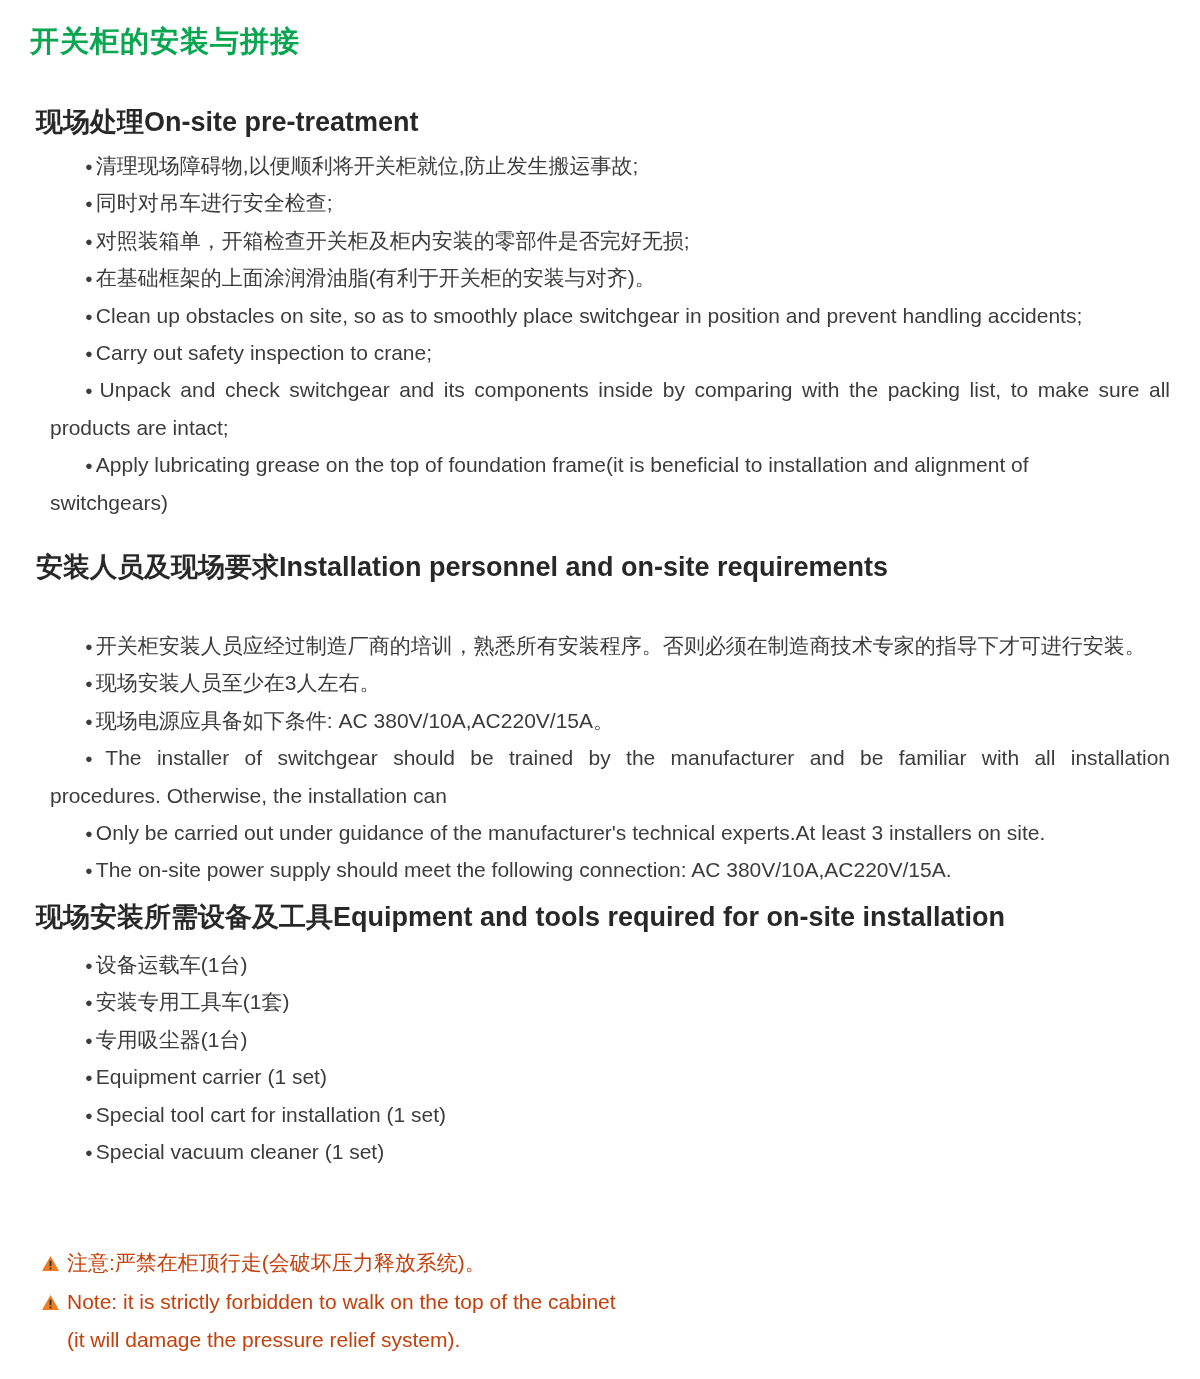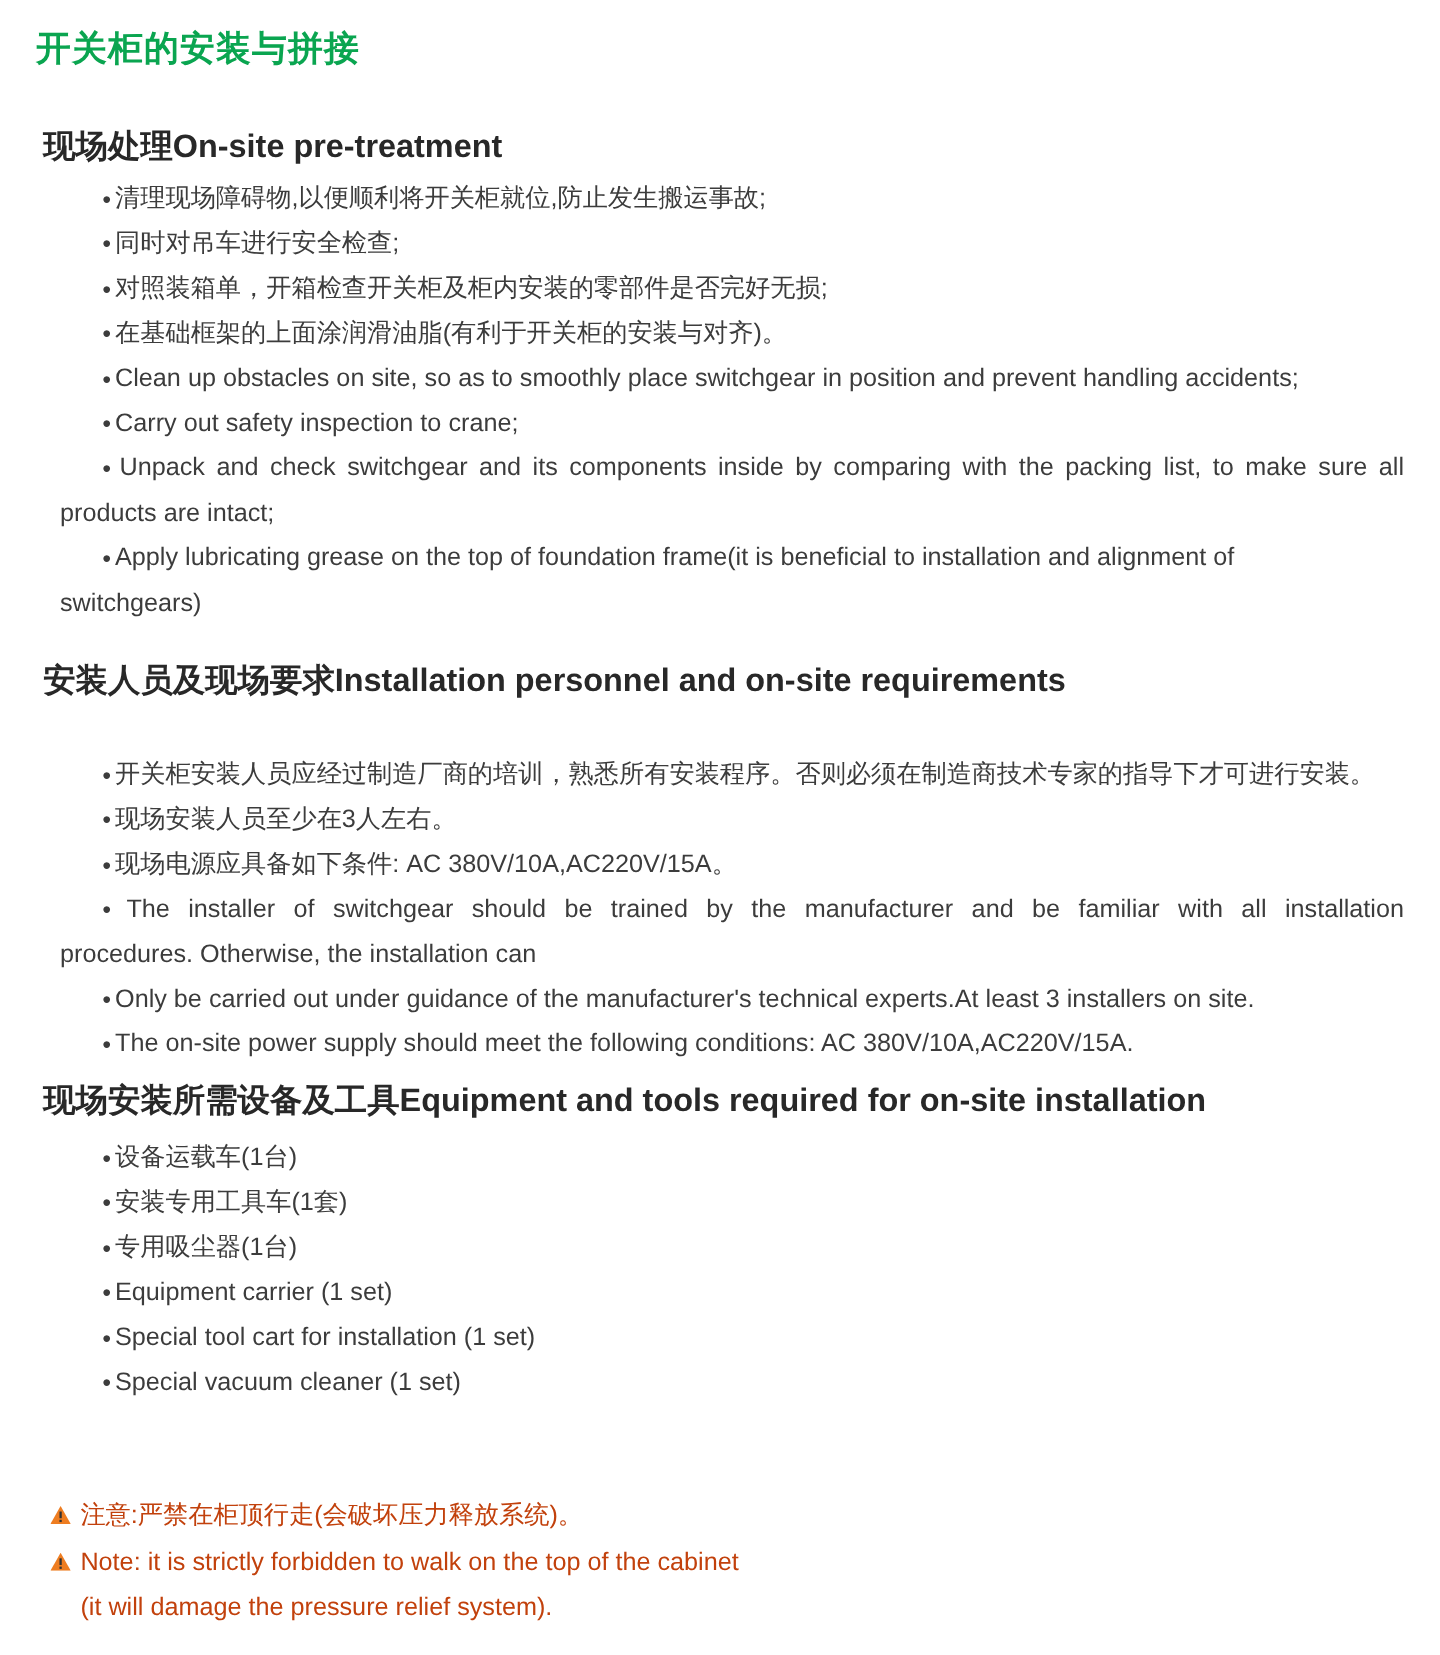--- a/index.html
+++ b/index.html
@@ -100,21 +100,21 @@
   </div>
 
   <div class="sec-heading" id="heading-2">安装人员及现场要求Installation personnel and on-site requirements</div>
   <div class="lines" id="lines-2">
     <div class="line bullet">开关柜安装人员应经过制造厂商的培训，熟悉所有安装程序。否则必须在制造商技术专家的指导下才可进行安装。</div>
     <div class="line bullet">现场安装人员至少在3人左右。</div>
     <div class="line bullet">现场电源应具备如下条件: AC 380V/10A,AC220V/15A。</div>
     <div class="line bullet justify">The installer of switchgear should be trained by the manufacturer and be familiar with all installation</div>
     <div class="line">procedures. Otherwise, the installation can</div>
     <div class="line bullet">Only be carried out under guidance of the manufacturer's technical experts.At least 3 installers on site.</div>
-    <div class="line bullet">The on-site power supply should meet the following conditions: AC 380V/10A,AC220V/15A.</div>
+    <div class="line bullet">The on-site power supply should meet the following connection: AC 380V/10A,AC220V/15A.</div>
   </div>
 
   <div class="sec-heading" id="heading-3">现场安装所需设备及工具Equipment and tools required for on-site installation</div>
   <div class="lines" id="lines-3">
     <div class="line bullet">设备运载车(1台)</div>
     <div class="line bullet">安装专用工具车(1套)</div>
     <div class="line bullet">专用吸尘器(1台)</div>
     <div class="line bullet">Equipment carrier (1 set)</div>
     <div class="line bullet">Special tool cart for installation (1 set)</div>
     <div class="line bullet">Special vacuum cleaner (1 set)</div>

